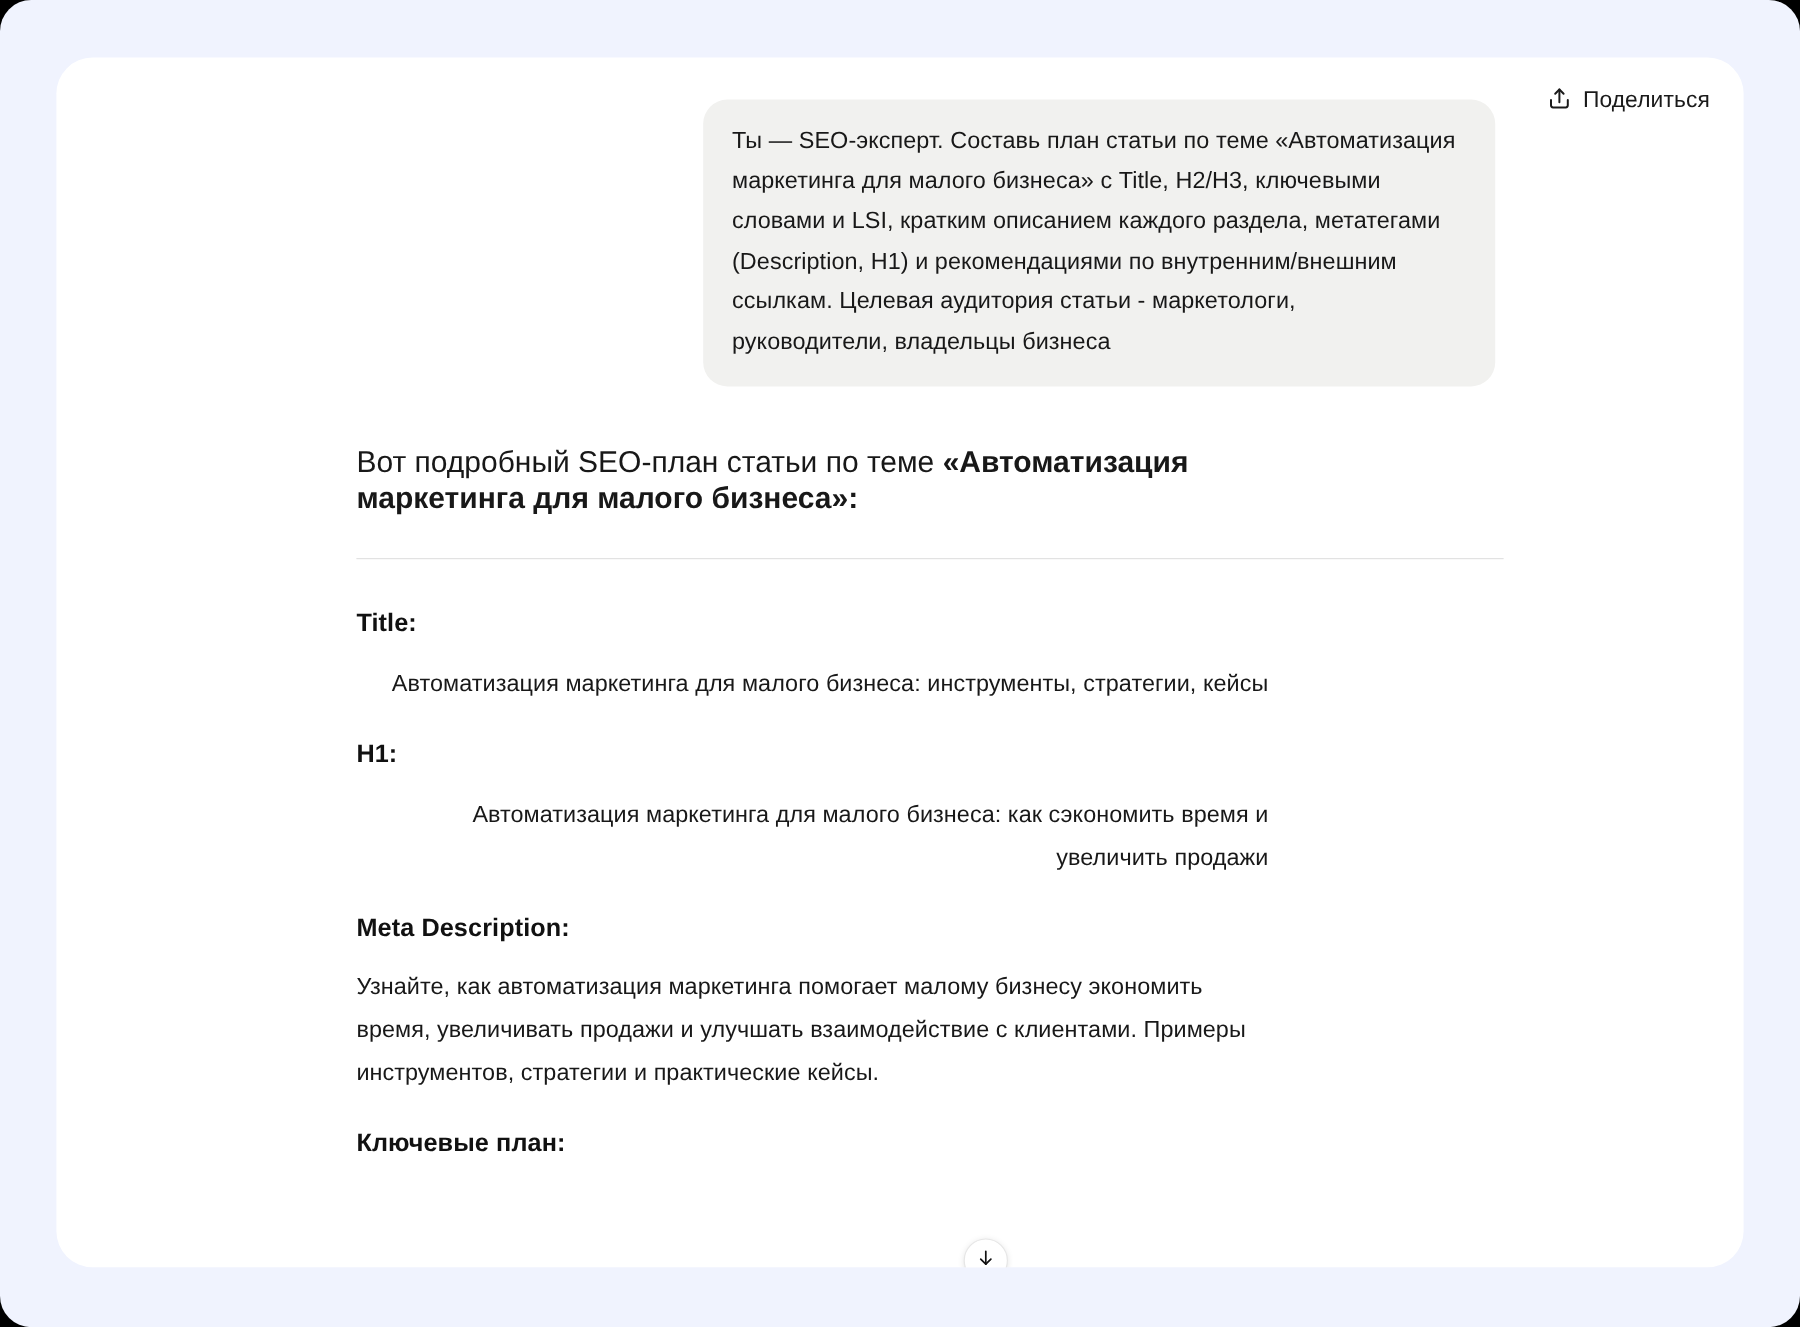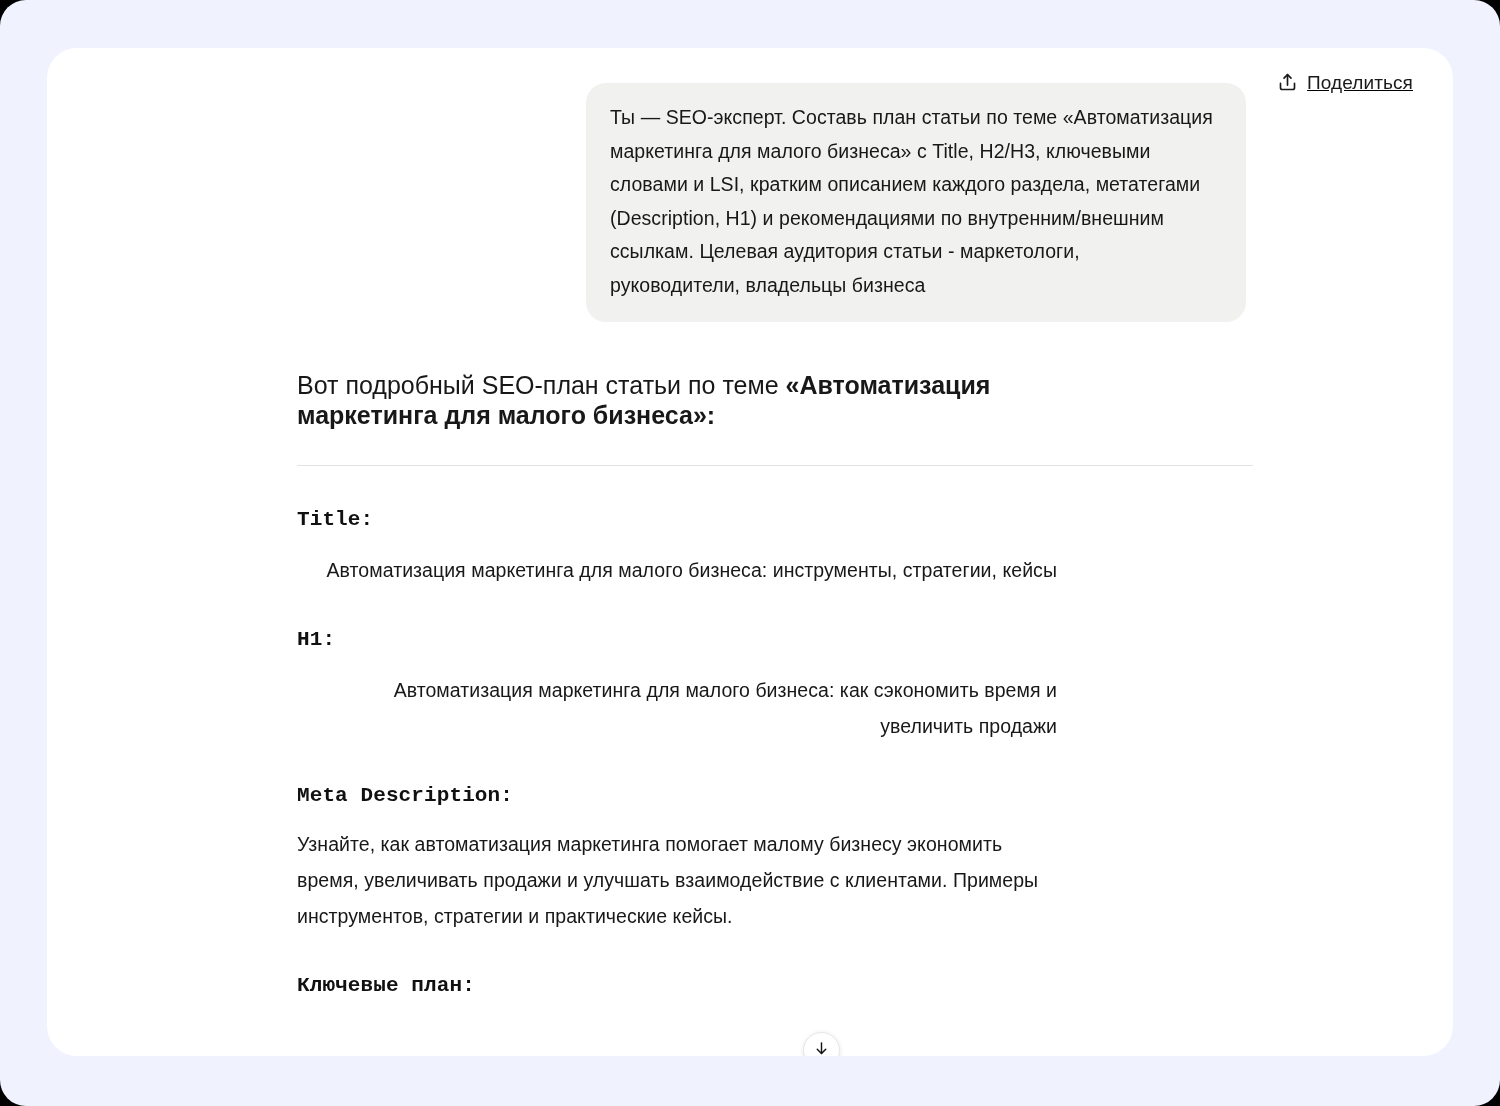--- a/index.html
+++ b/index.html
@@ -55,31 +55,30 @@
     width: 1406px;
     height: 1008px;
     background: #ffffff;
     border-radius: 30px;
     overflow: hidden;
   }
 
   
   #share-button {
     position: absolute;
-    right: 30px;
+    right: 18px;
     top: 18px;
     display: flex;
-    align-items: flex-start;
+    align-items: center;
     gap: 9px;
     padding: 6px 10px;
     border-radius: 9px;
     cursor: pointer;
     background: transparent;
     border: none;
-    text-decoration: underline;
   }
   #share-button .share-label {
     font-size: 19px;
     color: #1a1a1a;
     letter-spacing: 0.1px;
     white-space: nowrap;
   }
   .share-glyph { display: block; }
 
   
@@ -131,23 +130,22 @@
     width: 956px;
   }
 
   h3.a-heading {
     font-size: 21px;
     font-weight: 700;
     color: #111111;
     margin: 40px 0 0 0;
     line-height: 28px;
     letter-spacing: 0.1px;
-    font-family: Liberation Mono, monospace;
-  }
-  h3.a-heading.tight { margin-top: 38px; }
+  }
+  h3.a-heading.tight { margin-top: 27px; }
 
   p.a-para {
     font-size: 19.5px;
     line-height: 36px;
     color: #181818;
     margin: 16px 0 0 0;
     letter-spacing: 0.05px;
   }
   p.a-para.single { margin-top: 18px; text-align: right; }
 

